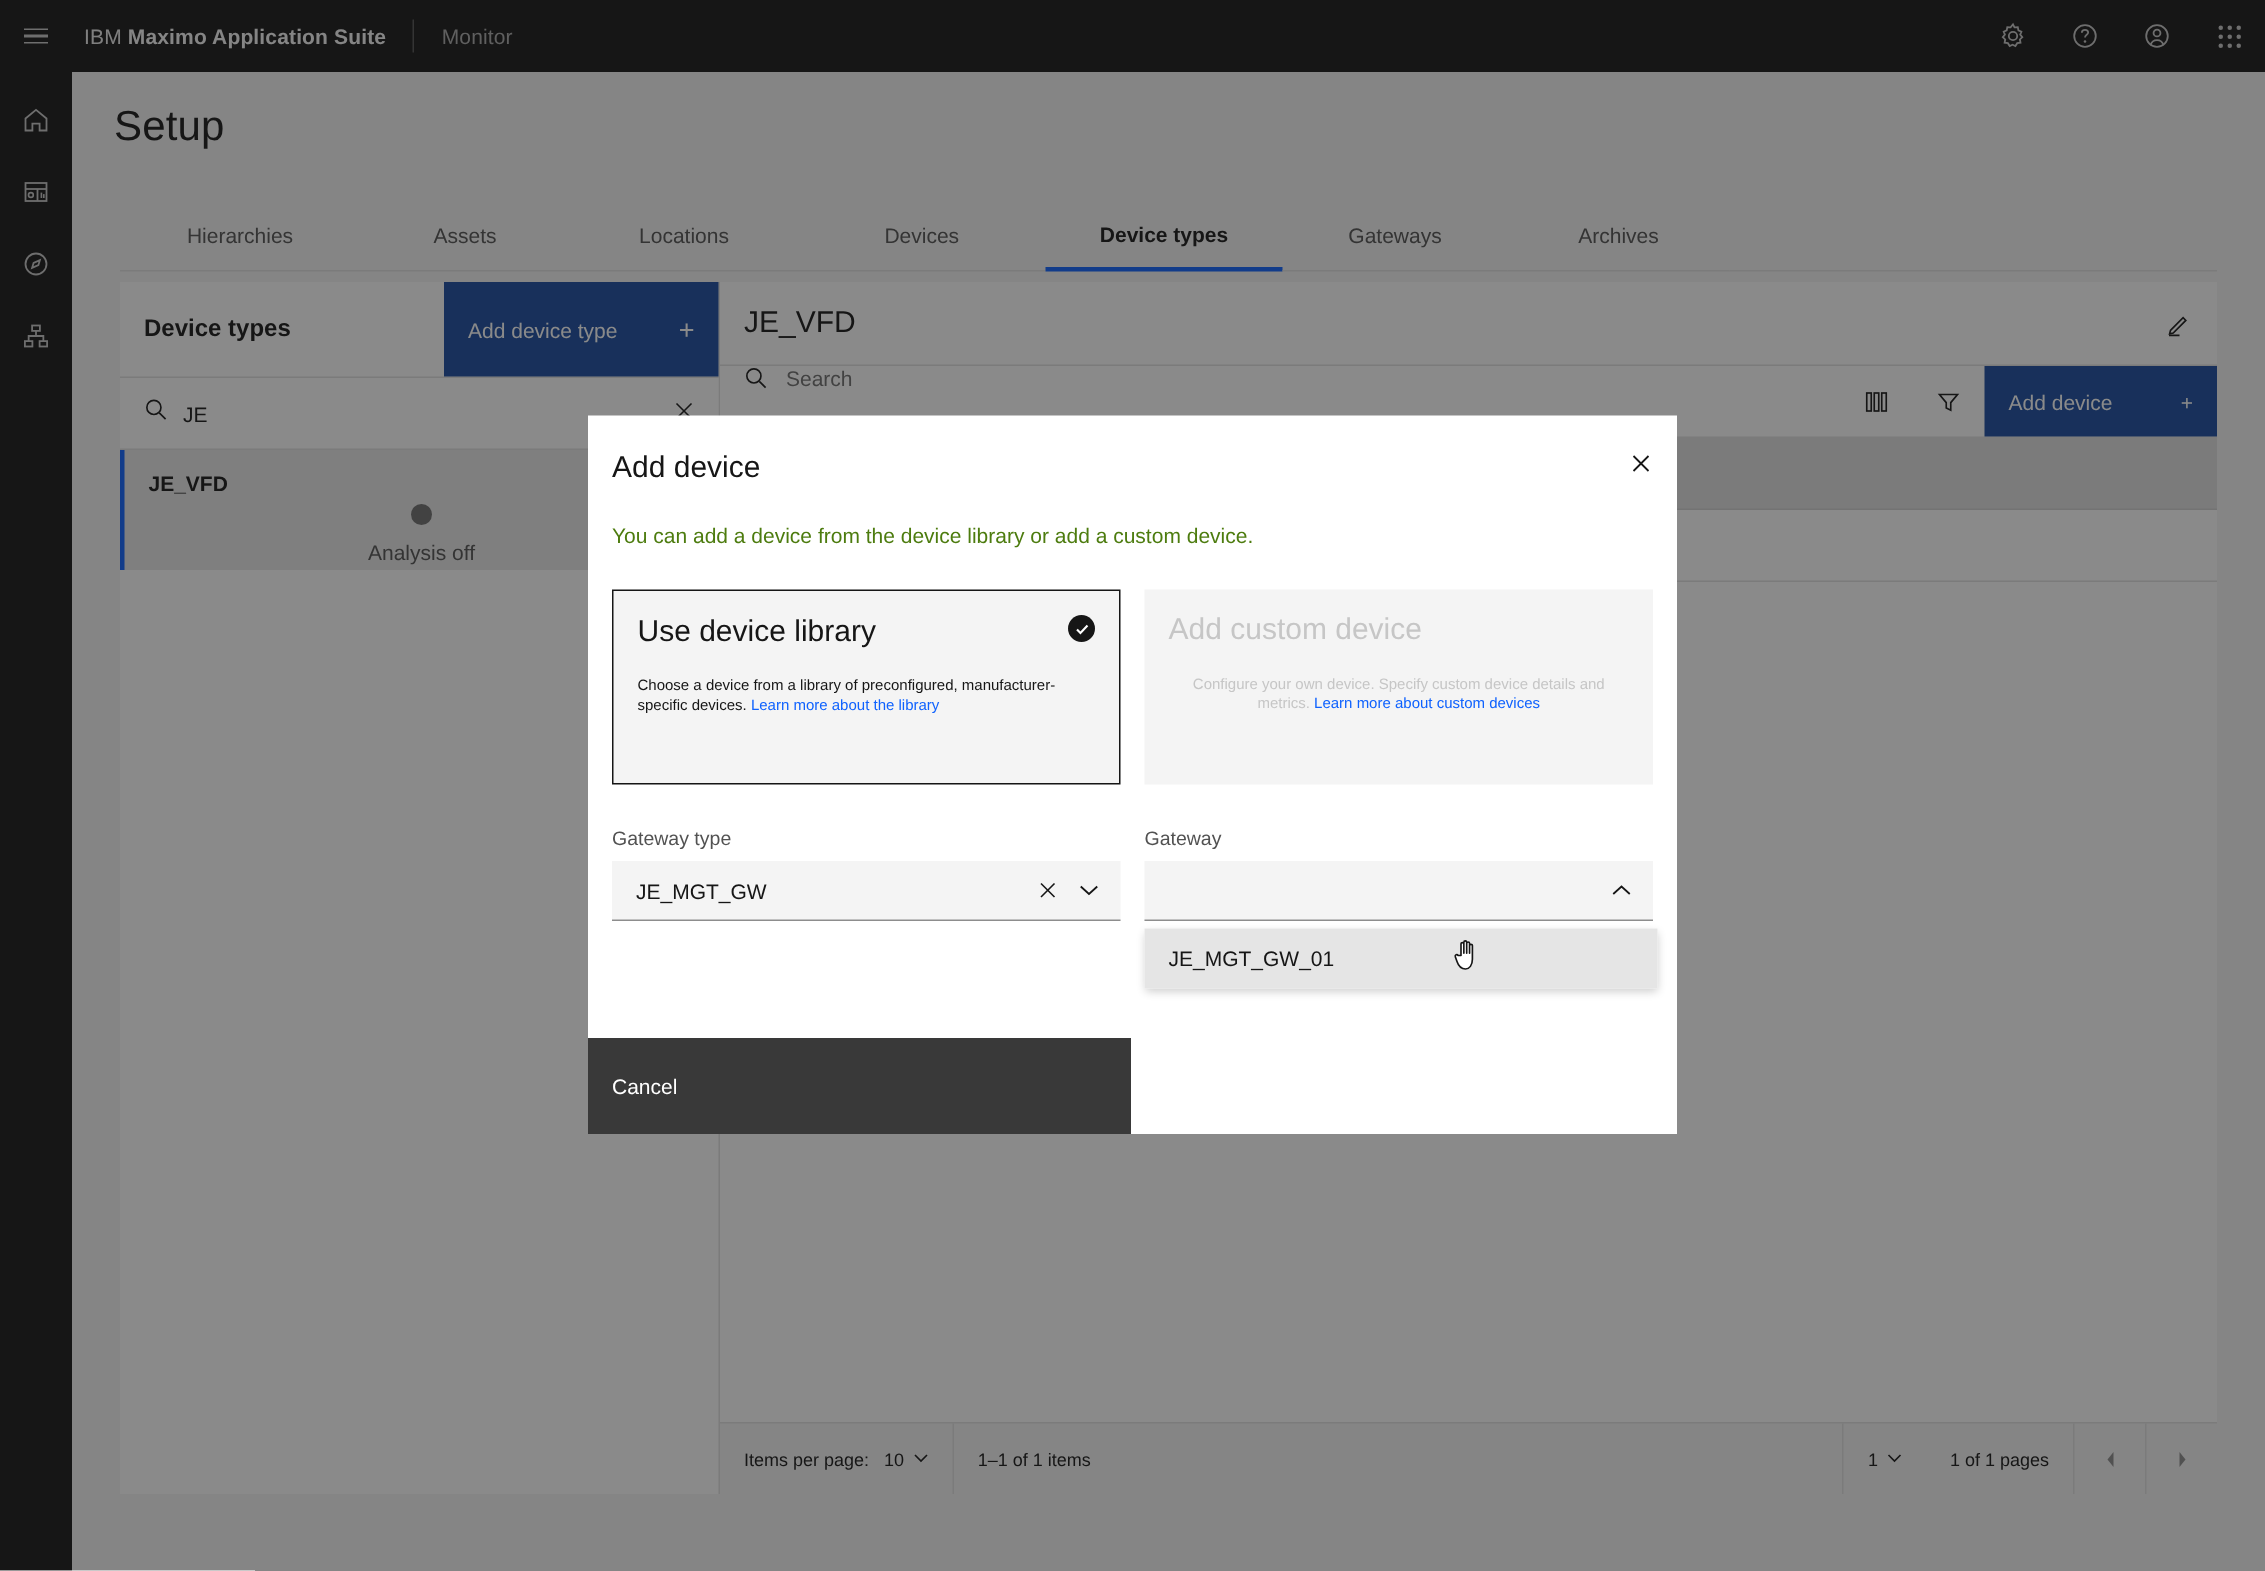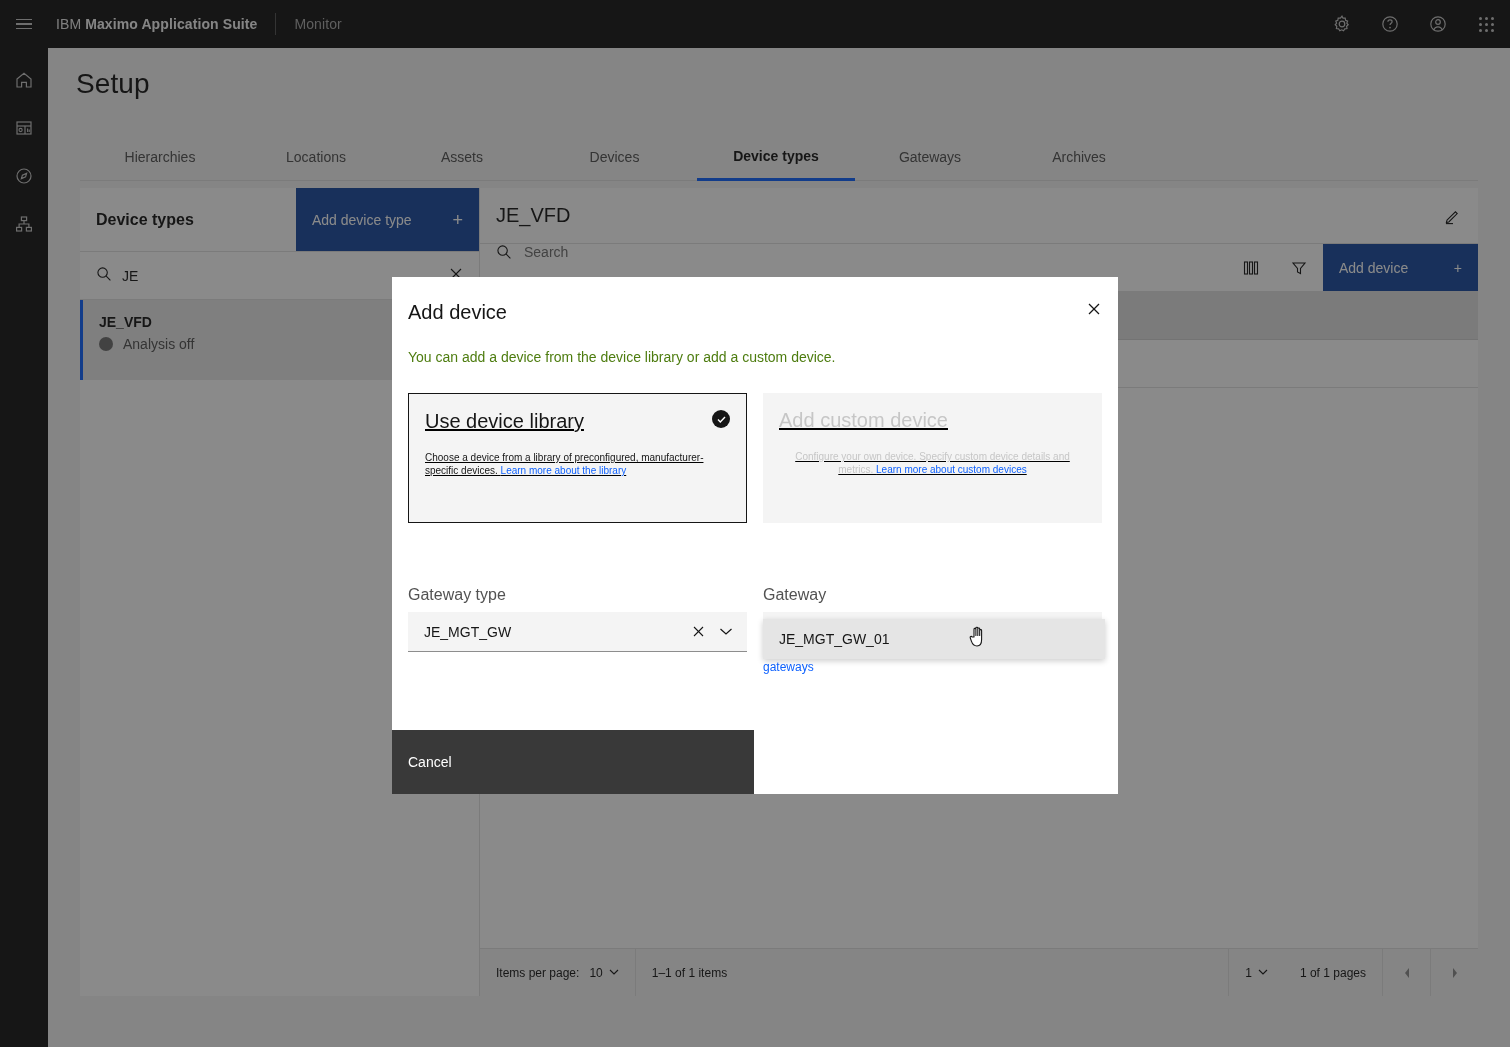--- a/index.html
+++ b/index.html
@@ -112,21 +112,21 @@
     height: 48px; display: flex; align-items: center; gap: 10px;
     padding: 0 16px; border-bottom: 1px solid #e0e0e0; background: #ffffff;
   }
   .lp-search .q { flex: 1; font-size: 14px; color: #161616; }
   .lp-search .clear { cursor: pointer; color: #161616; font-size: 15px; }
   .dt-item {
     padding: 14px 16px 14px 16px; border-left: 3px solid #0f62fe;
     background: #e8e8e8; cursor: pointer; height: 80px;
   }
   .dt-name { font-size: 14px; font-weight: 700; color: #161616; margin-bottom: 6px; }
-  .dt-status { display: flex; align-items: center; gap: 10px; }
+  .dt-status { display: flex; align-items: center; gap: 10px; flex-direction: column; }
   .dot { width: 14px; height: 14px; border-radius: 50%; background: #6f6f6f; }
   .dt-status span { font-size: 14px; color: #525252; }
 
   .right-pane { flex: 1; background: #ffffff; position: relative; display: flex; flex-direction: column; }
   .rp-head {
     height: 56px; display: flex; align-items: center; padding: 0 16px;
     border-bottom: 1px solid #e0e0e0;
   }
   .rp-title { font-size: 20px; color: #161616; font-weight: 400; }
   .edit-btn { margin-left: auto; cursor: pointer; display: flex; align-items: center; }
@@ -172,37 +172,36 @@
   .modal-close {
     position: absolute; right: 0; top: 8px; width: 48px; height: 48px;
     display: flex; align-items: center; justify-content: center; cursor: pointer;
   }
   .modal-body { padding: 0 16px; flex: 1; position: relative; }
   .modal-desc { font-size: 14px; color: #4d7c0f; margin-bottom: 28px; }
   .cards { display: flex; gap: 16px; }
   .card {
     width: 339px; height: 130px; padding: 16px; position: relative;
     background: #f4f4f4;
-    text-decoration: underline;
   }
   .card.selected { border: 1px solid #161616; background: #f4f4f4; cursor: pointer; }
   .card.disabled { background: #f4f4f4; cursor: not-allowed; }
   .card-title { font-size: 20px; font-weight: 400; color: #161616; margin-bottom: 18px; }
   .card.disabled .card-title { color: #c6c6c6; }
   .card-text { font-size: 10px; line-height: 1.34; color: #161616; }
   .card.disabled .card-text { color: #c6c6c6; text-align: center; }
   .lnk { color: #0f62fe; text-decoration: none; cursor: pointer; }
   .check-circle {
     position: absolute; right: 16px; top: 16px; width: 18px; height: 18px;
     border-radius: 50%; background: #161616; display: flex;
     align-items: center; justify-content: center;
   }
   .fields { display: flex; gap: 16px; margin-top: 28px; }
   .field { width: 339px; position: relative; }
-  .field-label { font-size: 16px; color: #525252; margin-bottom: 8px; margin-top: 35px; }
+  .field-label { font-size: 13px; color: #525252; margin-bottom: 8px; }
   .select-box {
     height: 40px; background: #f4f4f4; border-bottom: 1px solid #8d8d8d;
     display: flex; align-items: center; padding: 0 14px 0 16px;
     font-size: 14px; color: #161616; cursor: pointer;
   }
   .select-box .val { flex: 1; }
   .sel-x { margin-right: 14px; cursor: pointer; display: flex; align-items: center; }
   .sel-caret { display: flex; align-items: center; cursor: pointer; }
   .helper-link {
     font-size: 12px; color: #0f62fe; margin-top: 8px; cursor: pointer;
@@ -235,25 +234,25 @@
 
 <div class="app">
 
   <div class="page">
     <div class="page-title">Setup</div>
 
     <div class="tabs">
       <div class="tab w1">
           <span>Hierarchies</span>
         </div>
+      <div class="tab w3">
+          <span>Assets</span>
+        </div>
       <div class="tab w2">
           <span>Locations</span>
-        </div>
-      <div class="tab w3">
-          <span>Assets</span>
         </div>
       <div class="tab w4">
           <span>Devices</span>
         </div>
       <div class="tab w5 active">
           <span>Device types</span>
         </div>
       <div class="tab w6">
           <span>Gateways</span>
         </div>

